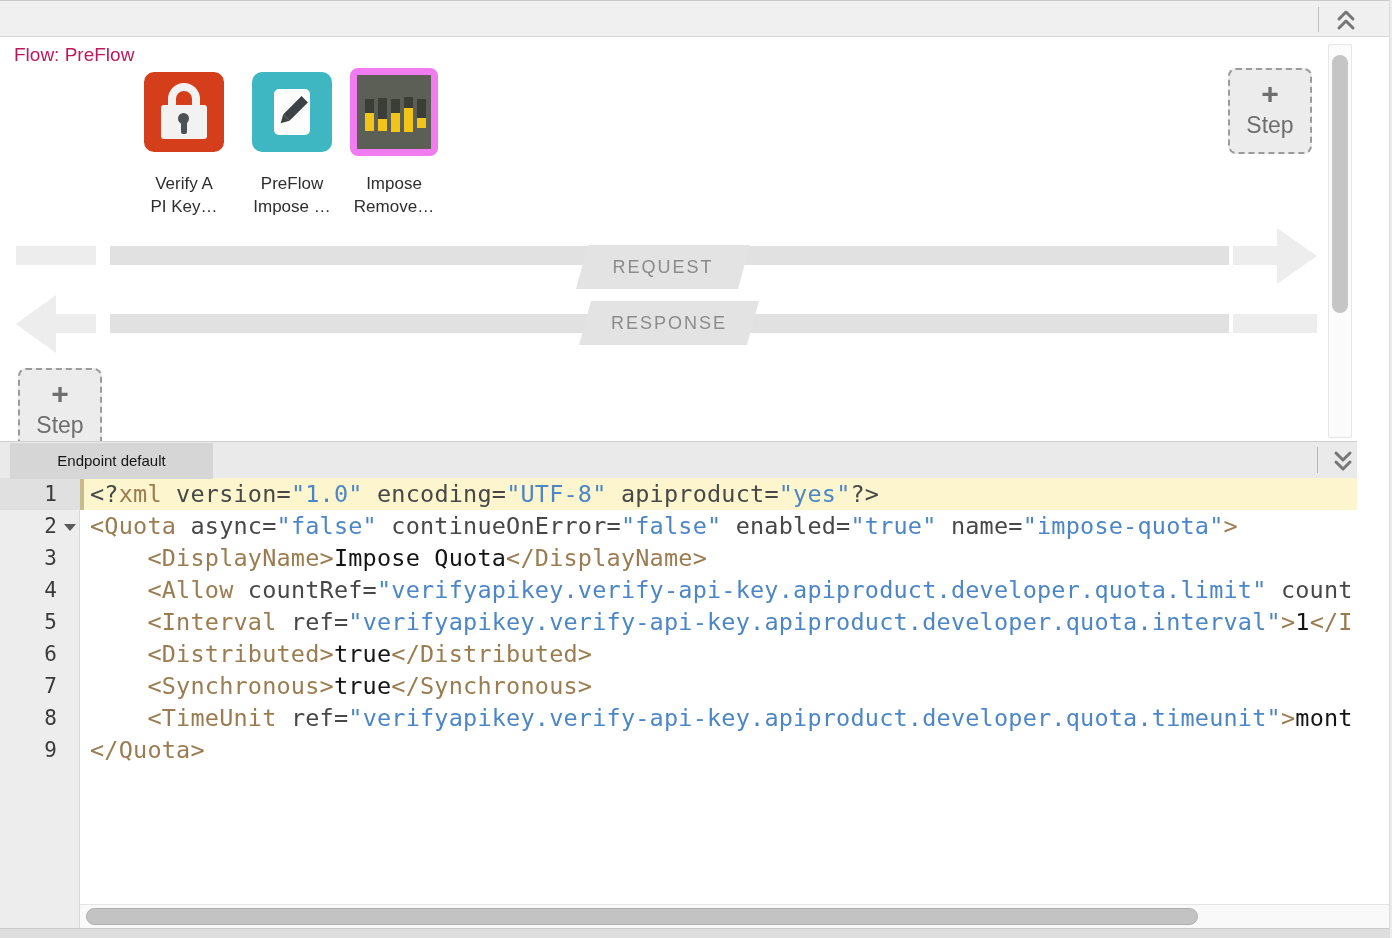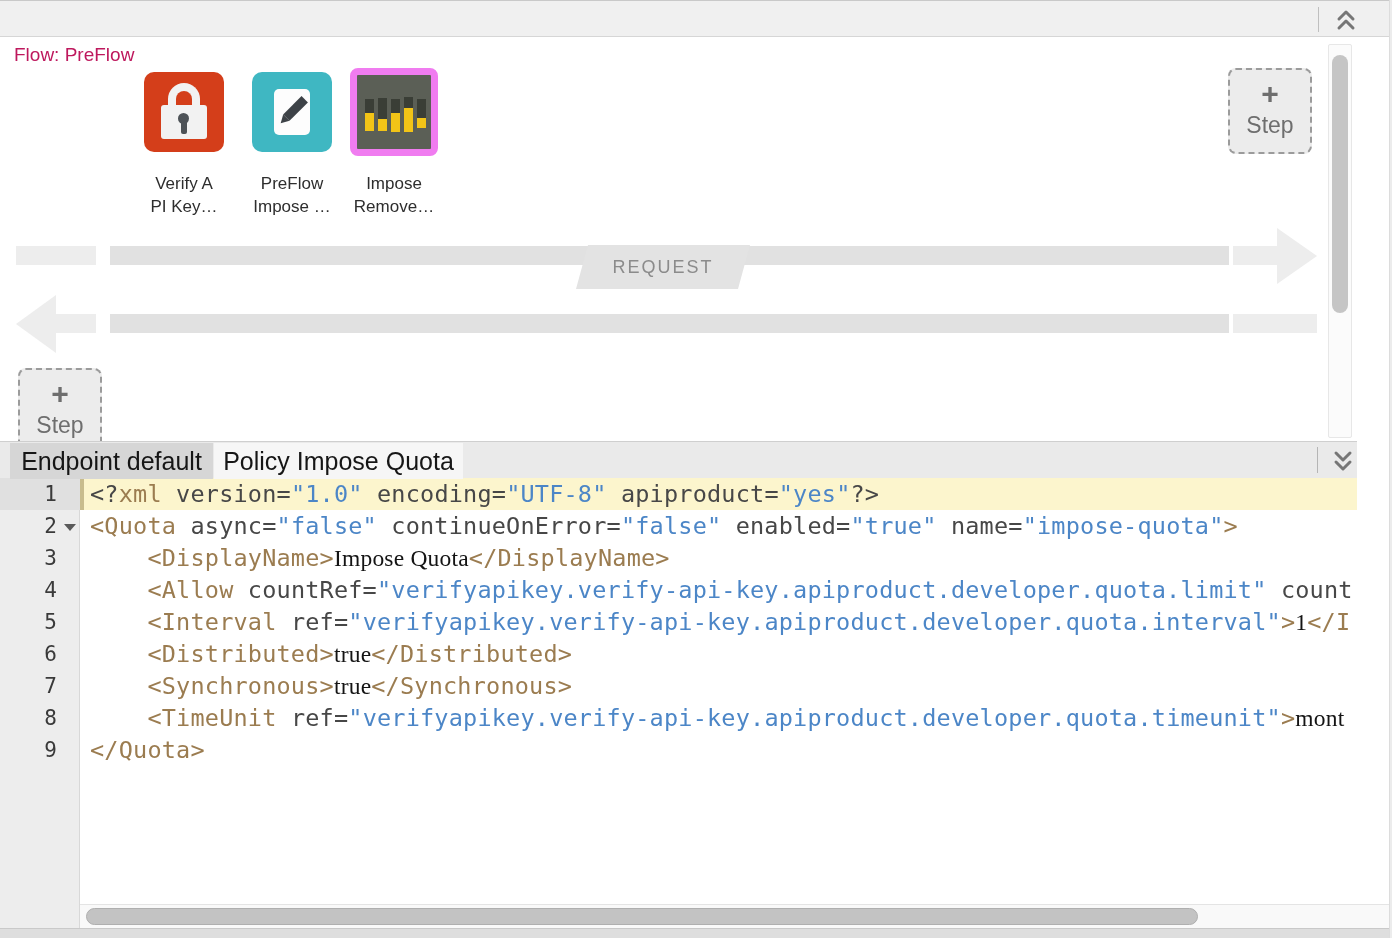--- a/index.html
+++ b/index.html
@@ -60,21 +60,21 @@
   }
   .arrow-right { position:absolute; width:0; height:0; border-top:28px solid transparent; border-bottom:28px solid transparent; border-left:40px solid #ededed; }
   .arrow-left  { position:absolute; width:0; height:0; border-top:29px solid transparent; border-bottom:29px solid transparent; border-right:40px solid #ededed; }
 
   .vscroll { position:absolute; left:1328px; top:7px; width:24px; height:394px; background:#fbfbfb; border:1px solid #e7e7e7; border-radius:2px; }
   .vscroll-thumb { position:absolute; left:3px; top:10px; width:16px; height:258px; background:#c5c5c5; border-radius:8px; }
 
   
   .tab-bar { position:absolute; left:0; top:441px; width:100%; height:37px; background:#fff; z-index:10; }
   .tab-strip { position:absolute; left:0; top:0; width:1357px; height:37px; background:#eaeaea; border-top:1px solid #cfcfcf; }
-  .tab { position:absolute; top:1px; height:36px; line-height:36px; text-align:center; font-size:25px; color:#161616; cursor:pointer; }
+  .tab { position:absolute; top:1px; height:36px; line-height:36px; text-align:center; font-size:15px; color:#161616; cursor:pointer; }
   .tab.inactive { left:10px; width:203px; background:#d6d6d6; }
   .tab.active   { left:214px; width:249px; background:#f6f6f6; }
   .tab-sep { position:absolute; left:1317px; top:5px; width:1px; height:26px; background:#b5b5b5; }
   .tab-collapse { position:absolute; left:1326px; top:4px; width:34px; height:29px; display:flex; align-items:center; justify-content:center; cursor:pointer; }
 
   
   .editor { position:absolute; left:0; top:478px; width:100%; height:460px; background:#fff; overflow:hidden; }
   .gutter-bg { position:absolute; left:0; top:0; width:80px; height:450px; background:#ededed; border-right:1px solid #d8d8d8; }
   .code-lines { position:absolute; left:0; top:0; right:0; }
   .ed-row { position:relative; display:flex; height:32px; }
@@ -86,21 +86,21 @@
   .fold { position:absolute; right:4px; top:14px; width:0; height:0; border-left:6px solid transparent; border-right:6px solid transparent; border-top:7px solid #5a5a5a; }
   .code {
     flex:1 1 auto; margin-right:35px; overflow:hidden; white-space:pre; padding-left:10px;
     font-family:"DejaVu Sans Mono", monospace; font-size:23.5px; line-height:32px; letter-spacing:0.2px;
   }
   .ed-row.hl .code { background:#fcf5cd; }
   .cursor { position:absolute; left:80px; top:0; width:4px; height:32px; background:#c8bc8e; z-index:2; }
   .tk-tag  { color:#9b7c50; }
   .tk-attr { color:#474747; }
   .tk-str  { color:#4c86c7; }
-  .tk-txt  { color:#141414;font-family:Liberation Serif, serif; }
+  .tk-txt  { color:#141414; }
 
   .hscroll { position:absolute; left:80px; right:0; top:426px; height:24px; background:#f9f9f9; border-top:1px solid #e4e4e4; }
   .hscroll-thumb { position:absolute; left:6px; top:3px; width:1112px; height:17px; background:#c3c3c3; border:1px solid #afafaf; border-radius:9px; }
   .bottom-strip { position:absolute; left:0; top:450px; right:0; height:10px; background:#dedede; border-top:1px solid #c9c9c9; }
 
   .chev { stroke:#767676; stroke-width:3; fill:none; stroke-linecap:round; stroke-linejoin:round; }
 </style>
 </head>
 <body>
 
@@ -170,36 +170,36 @@
 
     <div class="lane-stub" style="left:16px; top:209px; width:80px;"></div>
     <div class="lane-bar" style="left:110px; top:209px; width:1119px;"></div>
     <div class="lane-label" style="left:576px; top:196px; width:174px;margin-top:12px;">REQUEST</div>
     <div class="lane-stub" style="left:1233px; top:209px; width:45px;"></div>
     <div class="arrow-right" style="left:1277px; top:191px;"></div>
 
     <div class="arrow-left" style="left:16px; top:258px;"></div>
     <div class="lane-stub" style="left:54px; top:277px; width:42px;"></div>
     <div class="lane-bar" style="left:110px; top:277px; width:1119px;"></div>
+    <div class="lane-label" style="left:579px; top:264px; width:180px;">RESPONSE</div>
     <div class="lane-stub" style="left:1233px; top:277px; width:84px;"></div>
 
     <div class="step-btn" style="left:18px; top:331px;">
       <div class="step-plus">+</div>
       <div class="step-word">Step</div>
     </div>
 
     <div class="vscroll">
       <div class="vscroll-thumb"></div>
     </div>
   </div>
 
   <div class="tab-bar">
     <div class="tab-strip">
       <div class="tab inactive">Endpoint default</div>
-      <div class="tab active">Policy Impose Quota</div>
       <div class="tab-sep"></div>
       <div class="tab-collapse">
         <svg class="chev" width="20" height="22" viewBox="0 0 20 22">
             <polyline points="3,3 10,10 17,3"></polyline>
             <polyline points="3,12 10,19 17,12"></polyline>
           </svg>
       </div>
     </div>
   </div>
 

